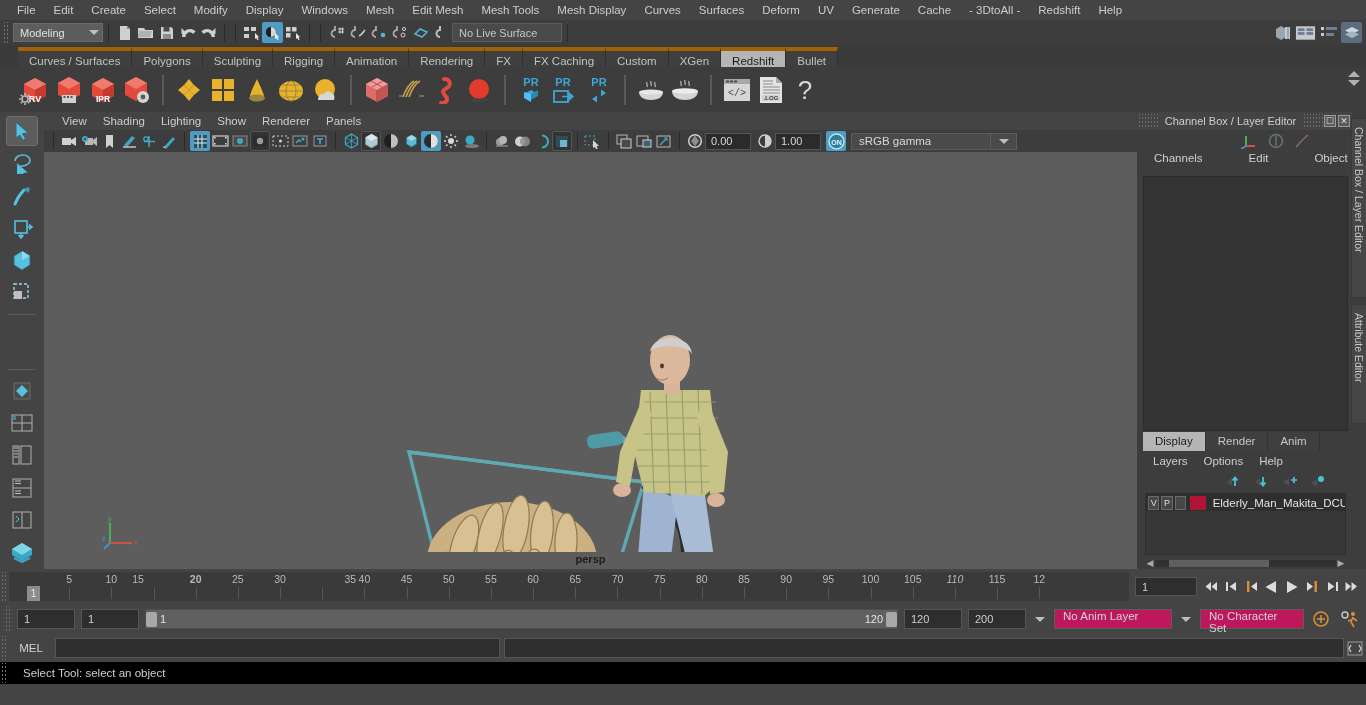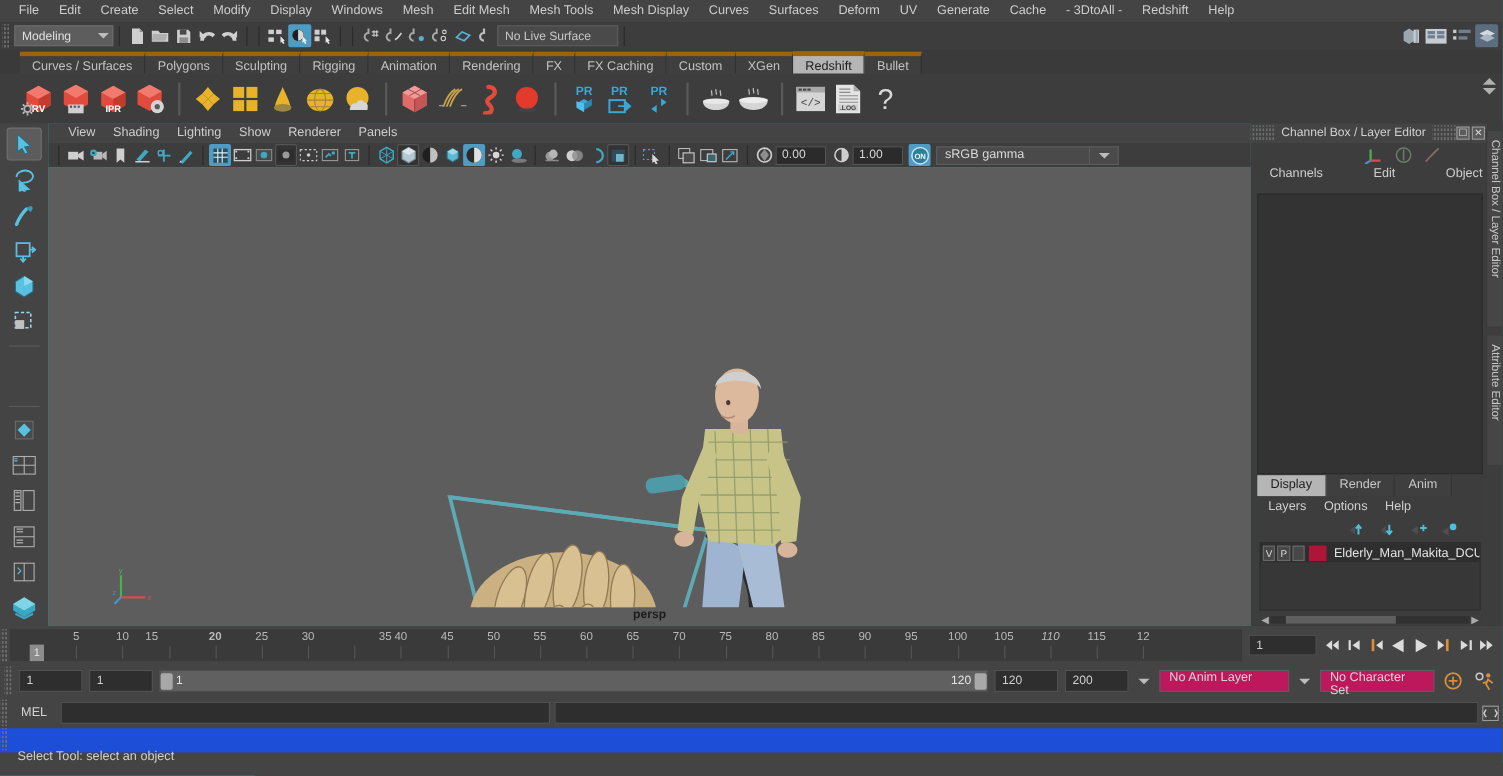--- a/index.html
+++ b/index.html
@@ -136,21 +136,21 @@
 
   
   #cmdWrap{height:28px;background:#444;display:flex;align-items:center;}
   #melLbl{width:48px;text-align:center;font-size:11.5px;color:#d2d2d2;}
   .cmdInput{height:20px;background:#2e2e2e;border:1px solid #555;}
   #cmdA{width:445px;}
   #cmdB{flex:1;margin-left:4px;}
   #cmdIcon{width:22px;display:flex;align-items:center;justify-content:center;}
 
   
-  #helpline{height:22px;background:#1d4ed8;display:flex;align-items:flex-start;flex-direction:column;}
+  #helpline{height:22px;background:#000000;display:flex;align-items:center;}
   #helpTxt{font-size:11.5px;color:#cfcfcf;padding-left:16px;}
 </style>
 </head>
 <body>
 
 <div id="menubar">
   <div class="mi">File</div>
   <div class="mi">Edit</div>
   <div class="mi">Create</div>
   <div class="mi">Select</div>

